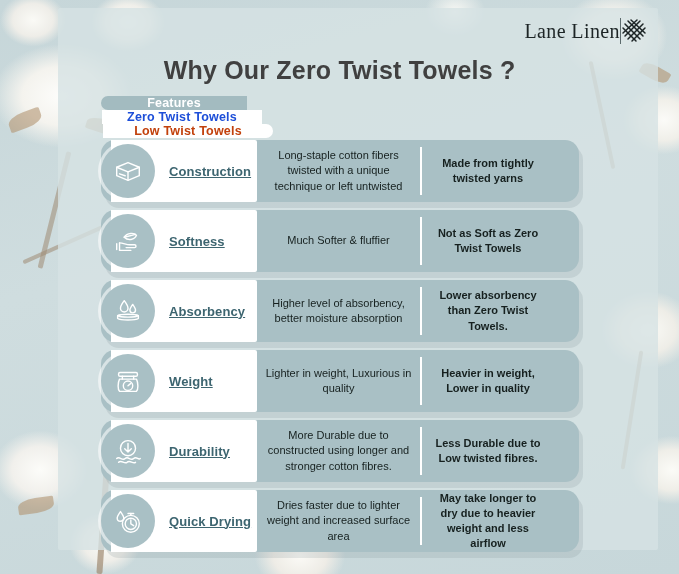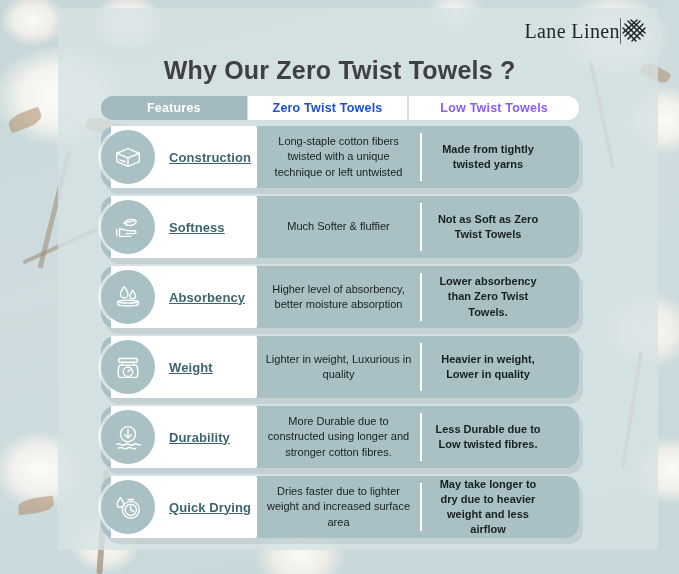--- a/index.html
+++ b/index.html
@@ -116,21 +116,22 @@
   .table {
     position: absolute;
     left: 101px;
     top: 96px;
     width: 478px;
   }
 
   .head-row {
     display: flex;
     height: 24px;
-    margin-bottom: 6px;
+    margin-bottom: 20px;
+    flex-direction: column;
   }
   .head-cell {
     display: flex;
     align-items: center;
     justify-content: center;
     font-size: 12.5px;
     font-weight: bold;
     letter-spacing: .2px;
   }
   .head-features {
@@ -141,21 +142,21 @@
   }
   .head-zero {
     width: 160px;
     background: #ffffff;
     color: #1d4ed8;
     margin-left: 1px;
   }
   .head-low {
     width: 170px;
     background: #ffffff;
-    color: #8b5cf6;
+    color: #c2410c;
     margin-left: 2px;
     border-radius: 0 12px 12px 0;
   }
 
   .row {
     display: flex;
     align-items: stretch;
     height: 62px;
     margin-bottom: 8px;
     position: relative;

